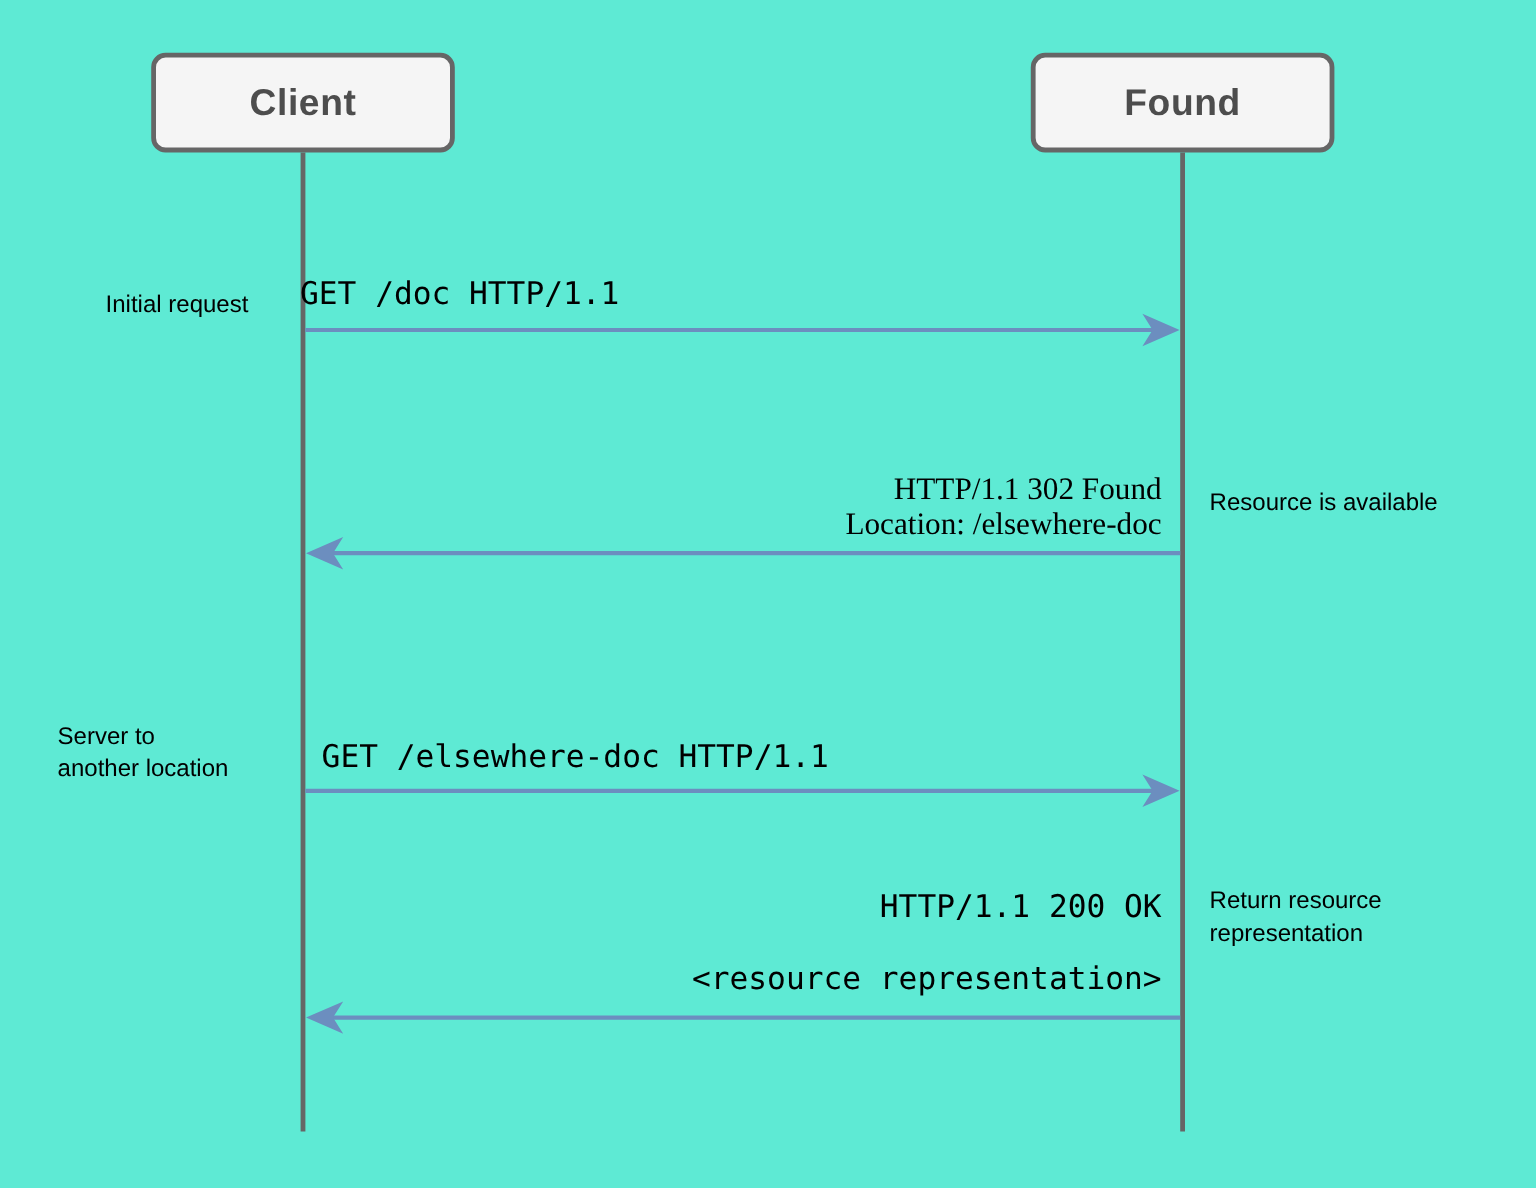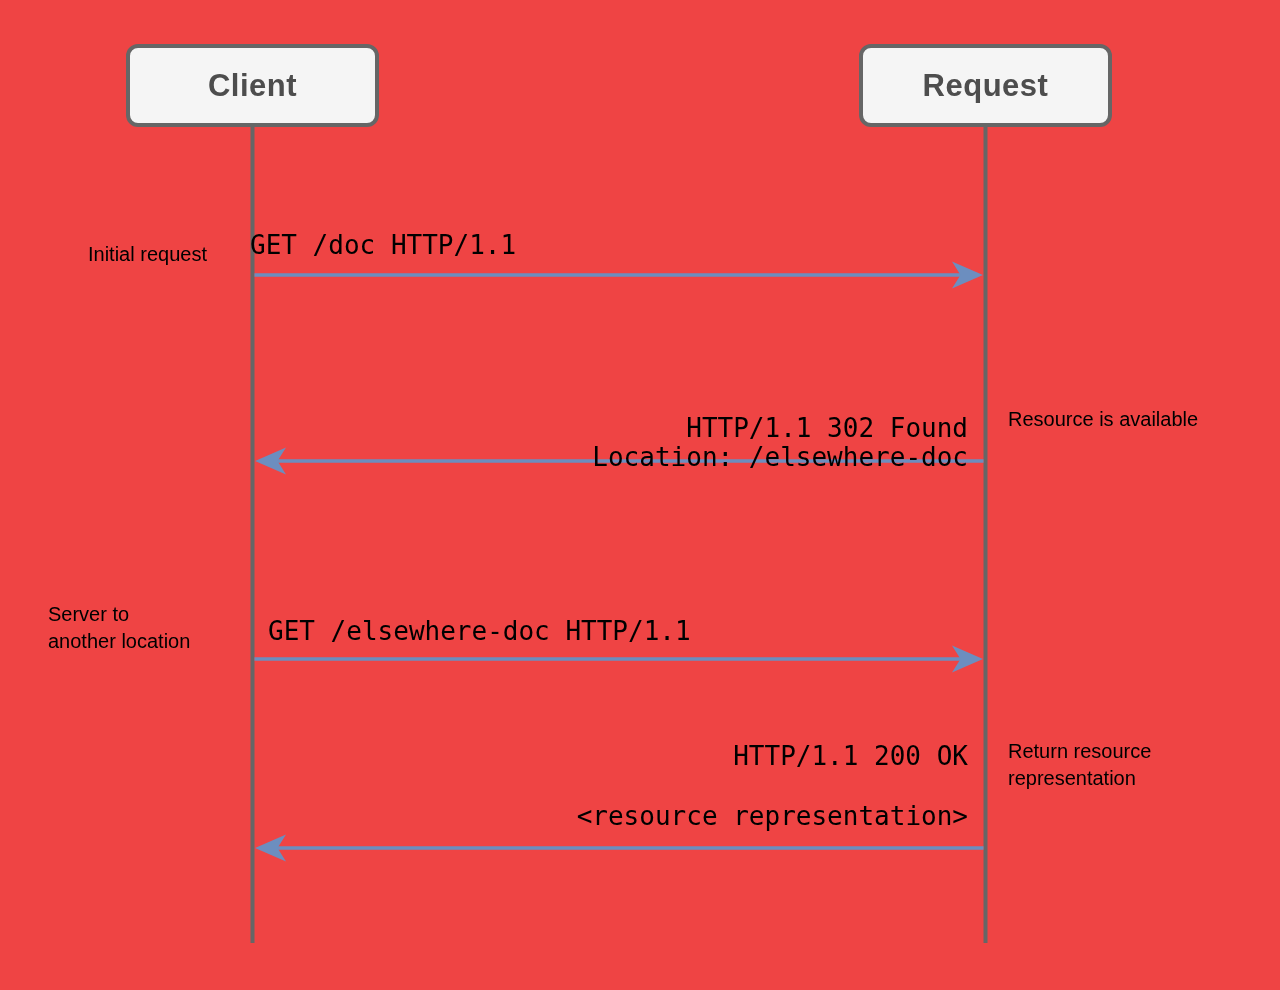--- a/index.html
+++ b/index.html
@@ -4,21 +4,21 @@
 <style>
   html, body {
     margin: 0;
     padding: 0;
     background: #ffffff;
   }
   .canvas {
     position: relative;
     width: 1280px;
     height: 990px;
-    background: #ef4444;
+    background: #5eead4;
     overflow: hidden;
     font-family: "Liberation Sans", sans-serif;
   }
   .layer-svg {
     position: absolute;
     left: 0; top: 0;
     width: 1280px; height: 990px;
   }
   .lifeline {
     stroke: var(--c-lifeline, #666666);
@@ -71,21 +71,21 @@
     position: absolute;
     font-family: "Liberation Sans", sans-serif;
     font-size: 20px;
     line-height: 27px;
     color: var(--c-text, #000000);
     white-space: nowrap;
   }
 
   
   .msg1-label { left: 250px; top: 231px; }
-  .msg2-label { top: 414px; }
+  .msg2-label { top: 393px; font-family: Liberation Serif, serif; }
   .msg3-label { left: 268px; top: 617px; }
   .msg4-label1 { top: 742px; }
   .msg4-label2 { top: 802px; }
 
   
   .note1 { left: 88px;  top: 241px; }
   .note2 { left: 1008px; top: 406px; }
   .note3 { left: 48px;  top: 601px; }
   .note4 { left: 1008px; top: 738px; }
 </style>
@@ -117,21 +117,21 @@
     <g>
       <line class="msg-line" x1="277" y1="848" x2="983.5" y2="848"></line>
       <polygon class="msg-head" points="255,848 286,834.5 277.5,848 286,861.5"></polygon>
     </g>
   </svg>
 
   <div class="actor-box client">
     <span class="actor-label">Client</span>
   </div>
   <div class="actor-box server">
-    <span class="actor-label">Request</span>
+    <span class="actor-label">Found</span>
   </div>
 
   <div class="msg-text msg1-label">
     <div>GET /doc HTTP/1.1</div>
   </div>
   <div class="side-note note1">
     <div>Initial request</div>
   </div>
 
   <div class="msg-text align-right msg2-label">

